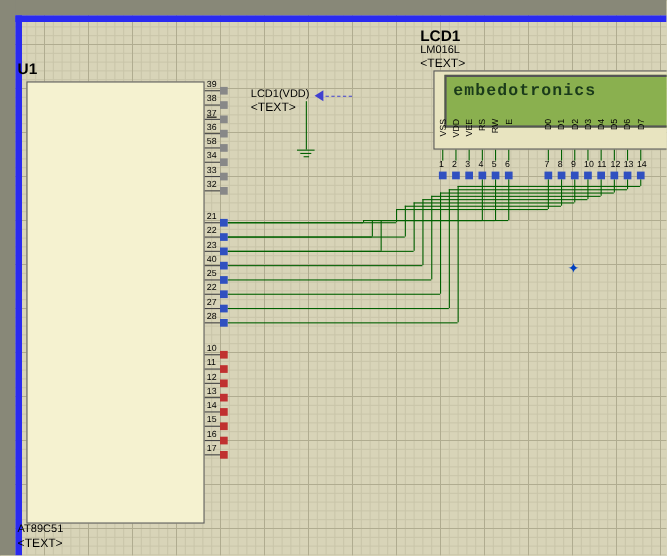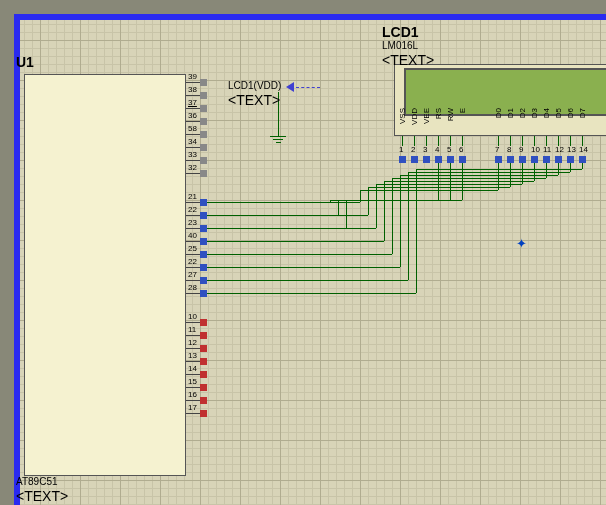--- a/index.html
+++ b/index.html
@@ -129,21 +129,21 @@
     font-weight: bold;
     z-index: 15;
   }
   .part-label {
     position: absolute;
     font-size: 10px;
     z-index: 15;
   }
   .text-tag {
     position: absolute;
-    font-size: 14px;
+    font-size: 11px;
     color: #000;
     z-index: 15;
   }
 
   
   .wire {
     position: absolute;
     background: #006000;
     z-index: 8;
   }
@@ -312,20 +312,21 @@
     <div class="pin-label pin-name-left" style="left: 28px; top: 444px;">P1.6</div>
     <div class="pin-label pin-name-left" style="left: 28px; top: 457px;">P1.7</div>
   </div>
 
 <div class="ref-label" style="left:382px; top:24px;">LCD1</div>
 <div class="part-label" style="left:382px; top:40px;">LM016L</div>
 <div class="text-tag" style="left:382px; top:52px;">&lt;TEXT&gt;</div>
 
 <div class="lcd-box" style="left:394px; top:64px; width:212px; height:70px;"></div>
 <div class="lcd-screen" style="left:404px; top:68px; width:194px; height:36px;">
+  <div>embedotronics</div>
 </div>
 <div id="lcd-pins">
     <div class="lcd-pin-label" style="left: 398px; top: 108px;">VSS</div>
     <div class="wire wire-v" style="left: 402px; top: 134px; height: 12px;"></div>
     <div class="pin-num" style="left: 399px; top: 146px;">1</div>
     <div class="pin-square sq-blue" style="left: 399px; top: 156px;"></div>
     <div class="lcd-pin-label" style="left: 410px; top: 108px;">VDD</div>
     <div class="wire wire-v" style="left: 414px; top: 134px; height: 12px;"></div>
     <div class="pin-num" style="left: 411px; top: 146px;">2</div>
     <div class="pin-square sq-blue" style="left: 411px; top: 156px;"></div>

